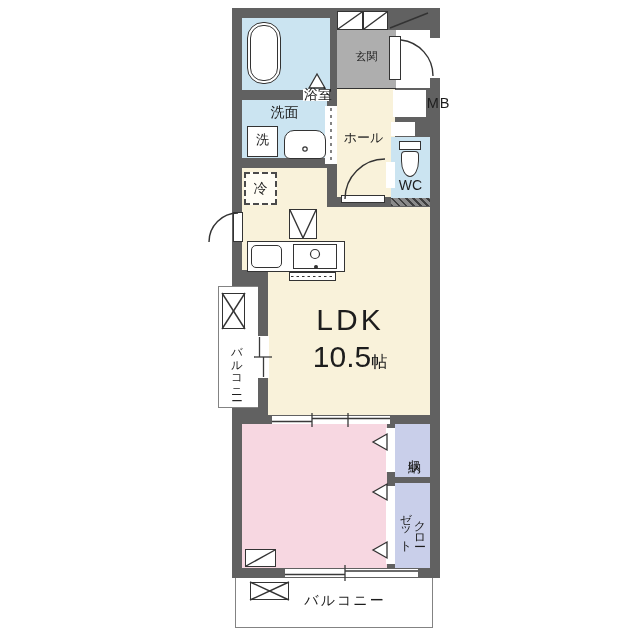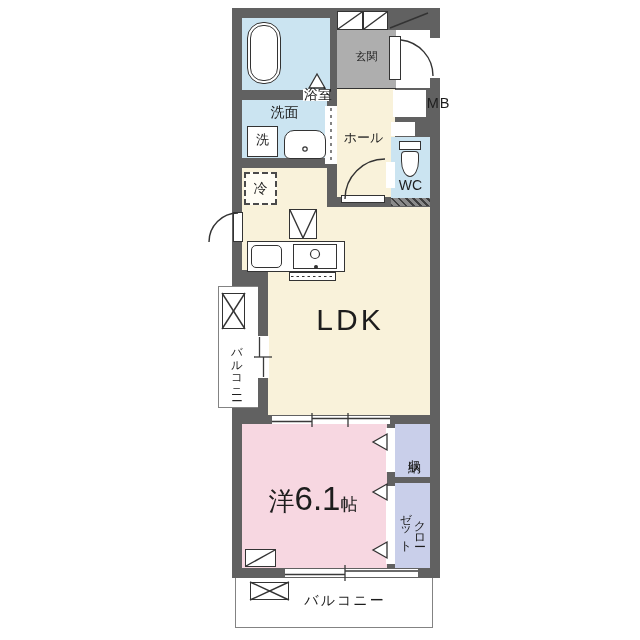--- a/index.html
+++ b/index.html
@@ -131,24 +131,24 @@
   <div class="lbl" style="left:282px;top:40px;width:72px;font-size:14px;margin-top:46px;">浴室</div>
   <div class="lbl" style="left:337px;top:50px;width:59px;font-size:11px;">玄関</div>
   <div class="lbl" style="left:393px;top:95px;width:33px;font-size:14.5px;letter-spacing:1px;padding-left:29px;">MB</div>
   <div class="lbl" style="left:242px;top:104px;width:85px;font-size:14px;">洗面</div>
   <div class="lbl" style="left:247px;top:133px;width:31px;font-size:13px;">洗</div>
   <div class="lbl" style="left:332px;top:131px;width:63px;font-size:13px;font-family:Liberation Serif, serif;">ホール</div>
   <div class="lbl" style="left:391px;top:177px;width:39px;font-size:14px;">WC</div>
   <div class="lbl" style="left:244px;top:180px;width:33px;font-size:14px;">冷</div>
 
   <div class="lbl" style="left:285px;top:303px;width:130px;font-size:30px;letter-spacing:3px;text-align:center;">LDK</div>
+  <div class="lbl" style="left:285px;top:340px;width:130px;font-size:30px;"><span>10.5</span><span style="font-size:16px;">帖</span></div>
 
   <div class="lbl vtext" style="left:223px;top:330px;width:20px;height:76px;font-size:11.5px;letter-spacing:1px;">バルコニー</div>
 
-  <div class="lbl" style="left:238px;top:480px;width:150px;font-size:33px;"><span style="font-size:26px;">洋</span><span>6.1</span><span style="font-size:17px;">帖</span></div>
 
   <div class="lbl vtext" style="left:404px;top:432px;width:17px;height:38px;font-size:13px;letter-spacing:2px;">収納</div>
 
   <div class="lbl vtext" style="left:399px;top:496px;width:28px;height:60px;font-size:12px;line-height:14px;">
       <span style="display:block;">クロー</span>
       <span style="display:block;">ゼット</span>
     </div>
 
   <div class="lbl" style="left:290px;top:592px;width:110px;font-size:14px;letter-spacing:2px;">バルコニー</div>
 

